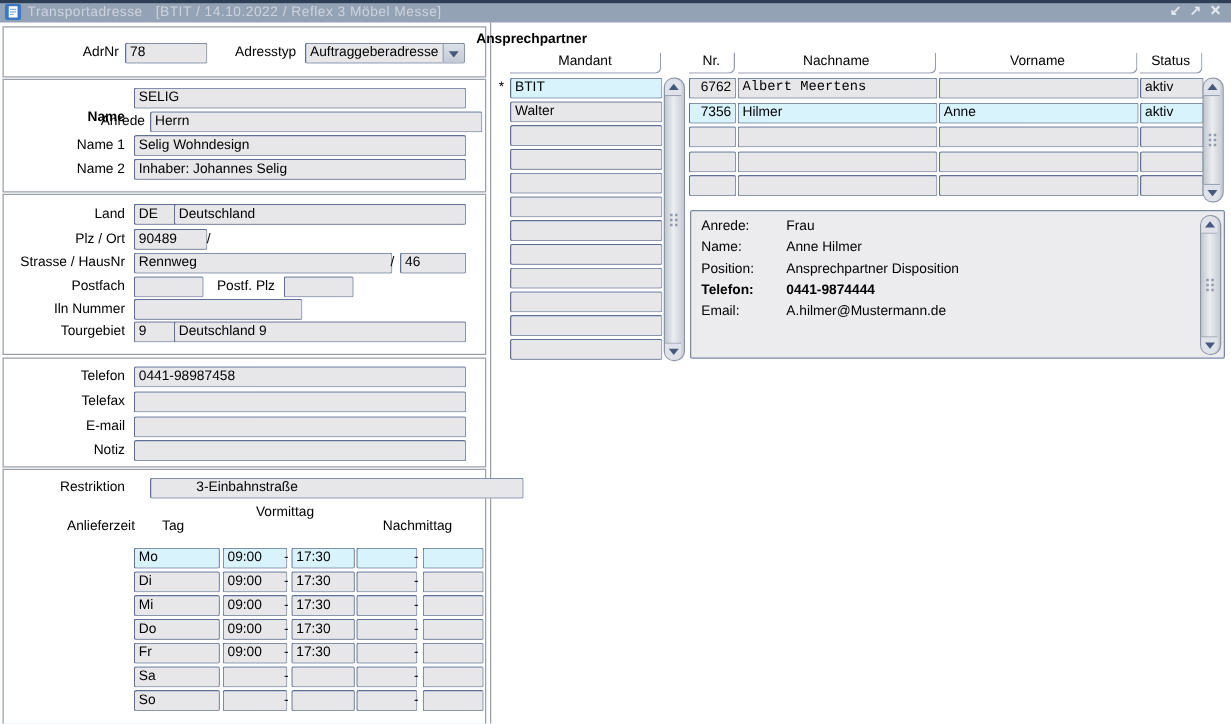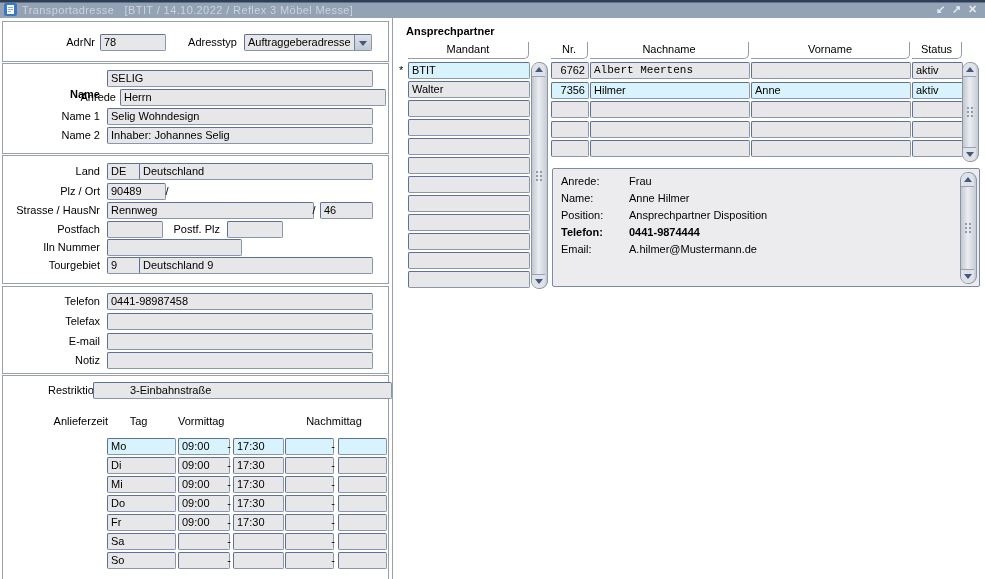--- a/index.html
+++ b/index.html
@@ -120,25 +120,25 @@
   <div class="fld" style="left:107px;top:293px;width:258px;">0441-98987458</div>
   <span class="lbl" style="left:0;width:100px;top:315px;">Telefax</span>
   <div class="fld" style="left:107px;top:313px;width:258px;"></div>
   <span class="lbl" style="left:0;width:100px;top:335px;">E-mail</span>
   <div class="fld" style="left:107px;top:333px;width:258px;"></div>
   <span class="lbl" style="left:0;width:100px;top:354px;">Notiz</span>
   <div class="fld" style="left:107px;top:352px;width:258px;"></div>
 
   <div class="grp" style="top:375px;height:203px;"></div>
   <span class="lbl" style="left:0;width:100px;top:384px;">Restriktion</span>
-  <div class="fld" style="left:93px;top:382px;width:258px;padding-left:36px;">3-Einbahnstraße</div>
+  <div class="fld" style="left:120px;top:382px;width:258px;padding-left:36px;">3-Einbahnstraße</div>
 
   <span class="lbl" style="left:8px;width:100px;top:415px;">Anlieferzeit</span>
   <span class="cap" style="left:107px;width:63px;top:415px;text-align:center;">Tag</span>
-  <span class="cap" style="left:178px;width:100px;top:415px;">Vormittag</span>
+  <span class="cap" style="left:178px;width:100px;top:404px;text-align:center;">Vormittag</span>
   <span class="cap" style="left:285px;width:98px;top:415px;text-align:center;">Nachmittag</span>
 
   <div>
     <div class="fld cur" style="left:107px;top:438px;width:61px;">Mo</div>
     <div class="fld cur" style="left:178px;top:438px;width:44px;">09:00</div>
     <span class="dash" style="left:226px;top:440px;">-</span>
     <div class="fld cur" style="left:233px;top:438px;width:43px;">17:30</div>
     <div class="fld cur" style="left:285px;top:438px;width:41px;"></div>
     <span class="dash" style="left:330px;top:440px;">-</span>
     <div class="fld cur" style="left:338px;top:438px;width:41px;"></div>
@@ -191,21 +191,21 @@
   <div>
     <div class="fld" style="left:107px;top:552px;width:61px;">So</div>
     <div class="fld" style="left:178px;top:552px;width:44px;"></div>
     <span class="dash" style="left:226px;top:554px;">-</span>
     <div class="fld" style="left:233px;top:552px;width:43px;"></div>
     <div class="fld" style="left:285px;top:552px;width:41px;"></div>
     <span class="dash" style="left:330px;top:554px;">-</span>
     <div class="fld" style="left:338px;top:552px;width:41px;"></div>
   </div>
 
-  <span class="cap bold" style="left:406px;top:25px;">Ansprechpartner</span>
+  <span class="cap bold" style="left:381px;top:25px;">Ansprechpartner</span>
 
   <div class="hcell" style="left:408px;top:42px;width:120px;">Mandant</div>
   <span class="ast" style="left:399px;top:64px;">*</span>
   <div class="fld cur" style="left:408px;top:62px;width:114px;">BTIT</div>
   <div class="fld" style="left:408px;top:81px;width:114px;">Walter</div>
   <div class="fld" style="left:408px;top:100px;width:114px;"></div>
   <div class="fld" style="left:408px;top:119px;width:114px;"></div>
   <div class="fld" style="left:408px;top:138px;width:114px;"></div>
   <div class="fld" style="left:408px;top:157px;width:114px;"></div>
   <div class="fld" style="left:408px;top:176px;width:114px;"></div>

